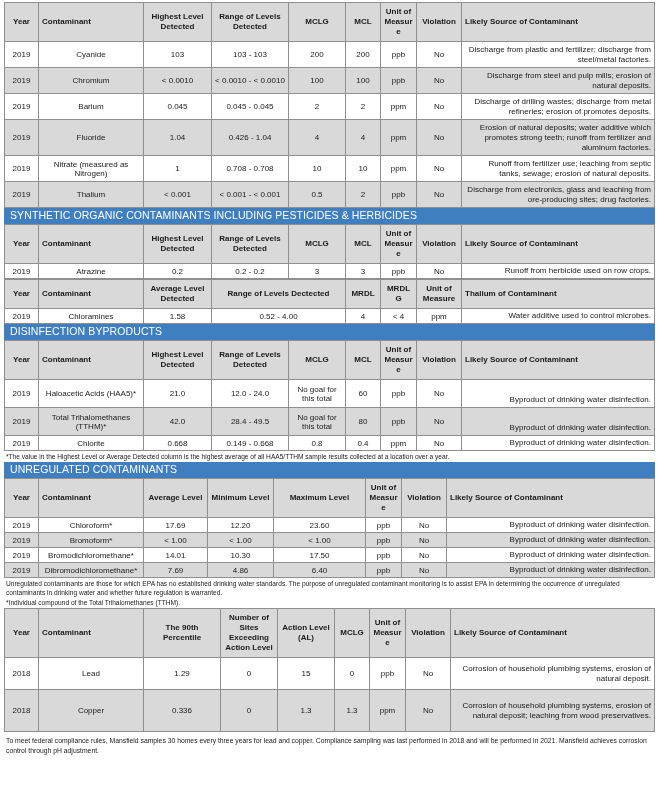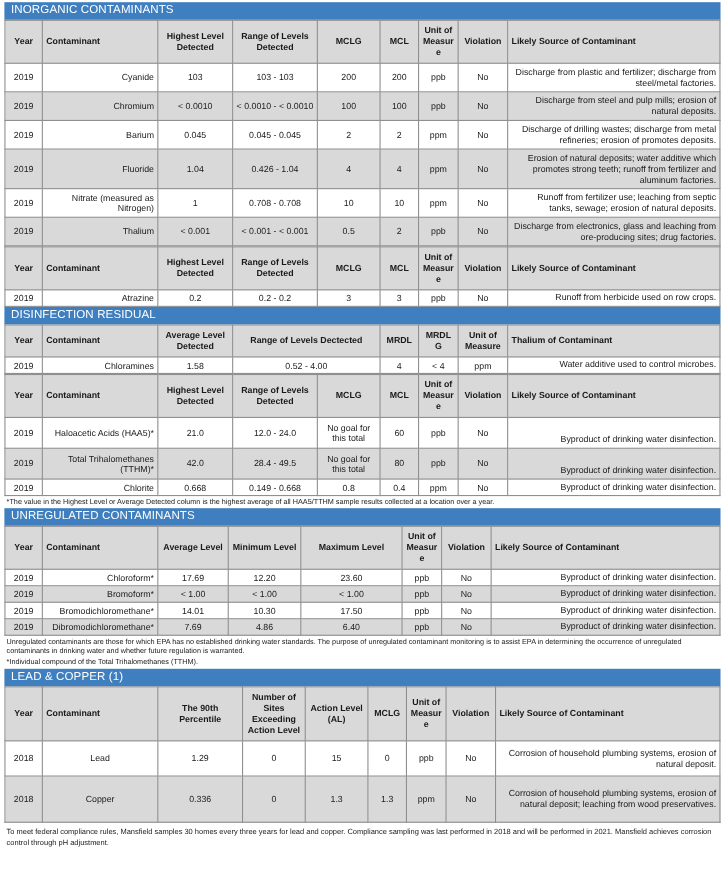--- a/index.html
+++ b/index.html
@@ -55,21 +55,21 @@
   table.grid thead th.left {
     text-align: left;
   }
   tbody tr.alt td {
     background: #d9d9d9;
   }
   tbody tr td {
     background: #ffffff;
   }
   td.c { text-align: center; }
-  td.l { text-align: right; }
+  td.l { text-align: center; }
   td.src { text-align: right; line-height: 10px; }
   
   .note {
     font-size: 6.6px;
     line-height: 9px;
     color: #1a1a1a;
     margin: 1px 0 1px 2px;
     padding-right: 4px;
   }
   .bottom-notes { margin-top: 4px; }
@@ -78,21 +78,20 @@
     line-height: 10px;
     margin: 0 0 7px 2px;
     padding-right: 6px;
   }
 </style>
 </head>
 <body>
 
 <div class="page">
 
-  <div class="band">INORGANIC CONTAMINANTS</div>
   <table class="grid">
     <colgroup>
       <col style="width:34px">
         <col style="width:105px">
         <col style="width:68px">
         <col style="width:77px">
       <col style="width:57px">
         <col style="width:35px">
         <col style="width:36px">
         <col style="width:45px">
@@ -174,20 +173,21 @@
         <td class="c">&lt; 0.001 - &lt; 0.001</td>
         <td class="c">0.5</td>
         <td class="c">2</td>
         <td class="c">ppb</td>
         <td class="c">No</td>
         <td class="src">Discharge from electronics, glass and leaching from ore-producing sites; drug factories.</td>
       </tr>
     </tbody>
   </table>
 
+  <div class="band">SYNTHETIC ORGANIC CONTAMINANTS INCLUDING PESTICIDES &amp; HERBICIDES</div>
   <table class="grid">
     <colgroup>
       <col style="width:34px">
         <col style="width:105px">
         <col style="width:68px">
         <col style="width:77px">
       <col style="width:57px">
         <col style="width:35px">
         <col style="width:36px">
         <col style="width:45px">
@@ -214,21 +214,20 @@
         <td class="c">0.2 - 0.2</td>
         <td class="c">3</td>
         <td class="c">3</td>
         <td class="c">ppb</td>
         <td class="c">No</td>
         <td class="src">Runoff from herbicide used on row crops.</td>
       </tr>
     </tbody>
   </table>
 
-  <div class="band">DISINFECTION RESIDUAL</div>
   <table class="grid">
     <colgroup>
       <col style="width:34px">
         <col style="width:105px">
         <col style="width:68px">
         <col style="width:134px">
       <col style="width:35px">
         <col style="width:36px">
         <col style="width:45px">
         <col>
@@ -252,20 +251,21 @@
         <td class="c">1.58</td>
         <td class="c">0.52 - 4.00</td>
         <td class="c">4</td>
         <td class="c">&lt; 4</td>
         <td class="c">ppm</td>
         <td class="src">Water additive used to control microbes.</td>
       </tr>
     </tbody>
   </table>
 
+  <div class="band">DISINFECTION BYPRODUCTS</div>
   <table class="grid">
     <colgroup>
       <col style="width:34px">
         <col style="width:105px">
         <col style="width:68px">
         <col style="width:77px">
       <col style="width:57px">
         <col style="width:35px">
         <col style="width:36px">
         <col style="width:45px">
@@ -385,21 +385,20 @@
         <td class="c">6.40</td>
         <td class="c">ppb</td>
         <td class="c">No</td>
         <td class="src">Byproduct of drinking water disinfection.</td>
       </tr>
     </tbody>
   </table>
   <div class="note">Unregulated contaminants are those for which EPA has no established drinking water standards. The purpose of unregulated contaminant monitoring is to assist EPA in determining the occurrence of unregulated contaminants in drinking water and whether future regulation is warranted.</div>
   <div class="note">*Individual compound of the Total Trihalomethanes (TTHM).</div>
 
-  <div class="band">LEAD &amp; COPPER (1)</div>
   <table class="grid">
     <colgroup>
       <col style="width:34px">
         <col style="width:105px">
         <col style="width:77px">
         <col style="width:57px">
       <col style="width:57px">
         <col style="width:35px">
         <col style="width:36px">
         <col style="width:45px">

